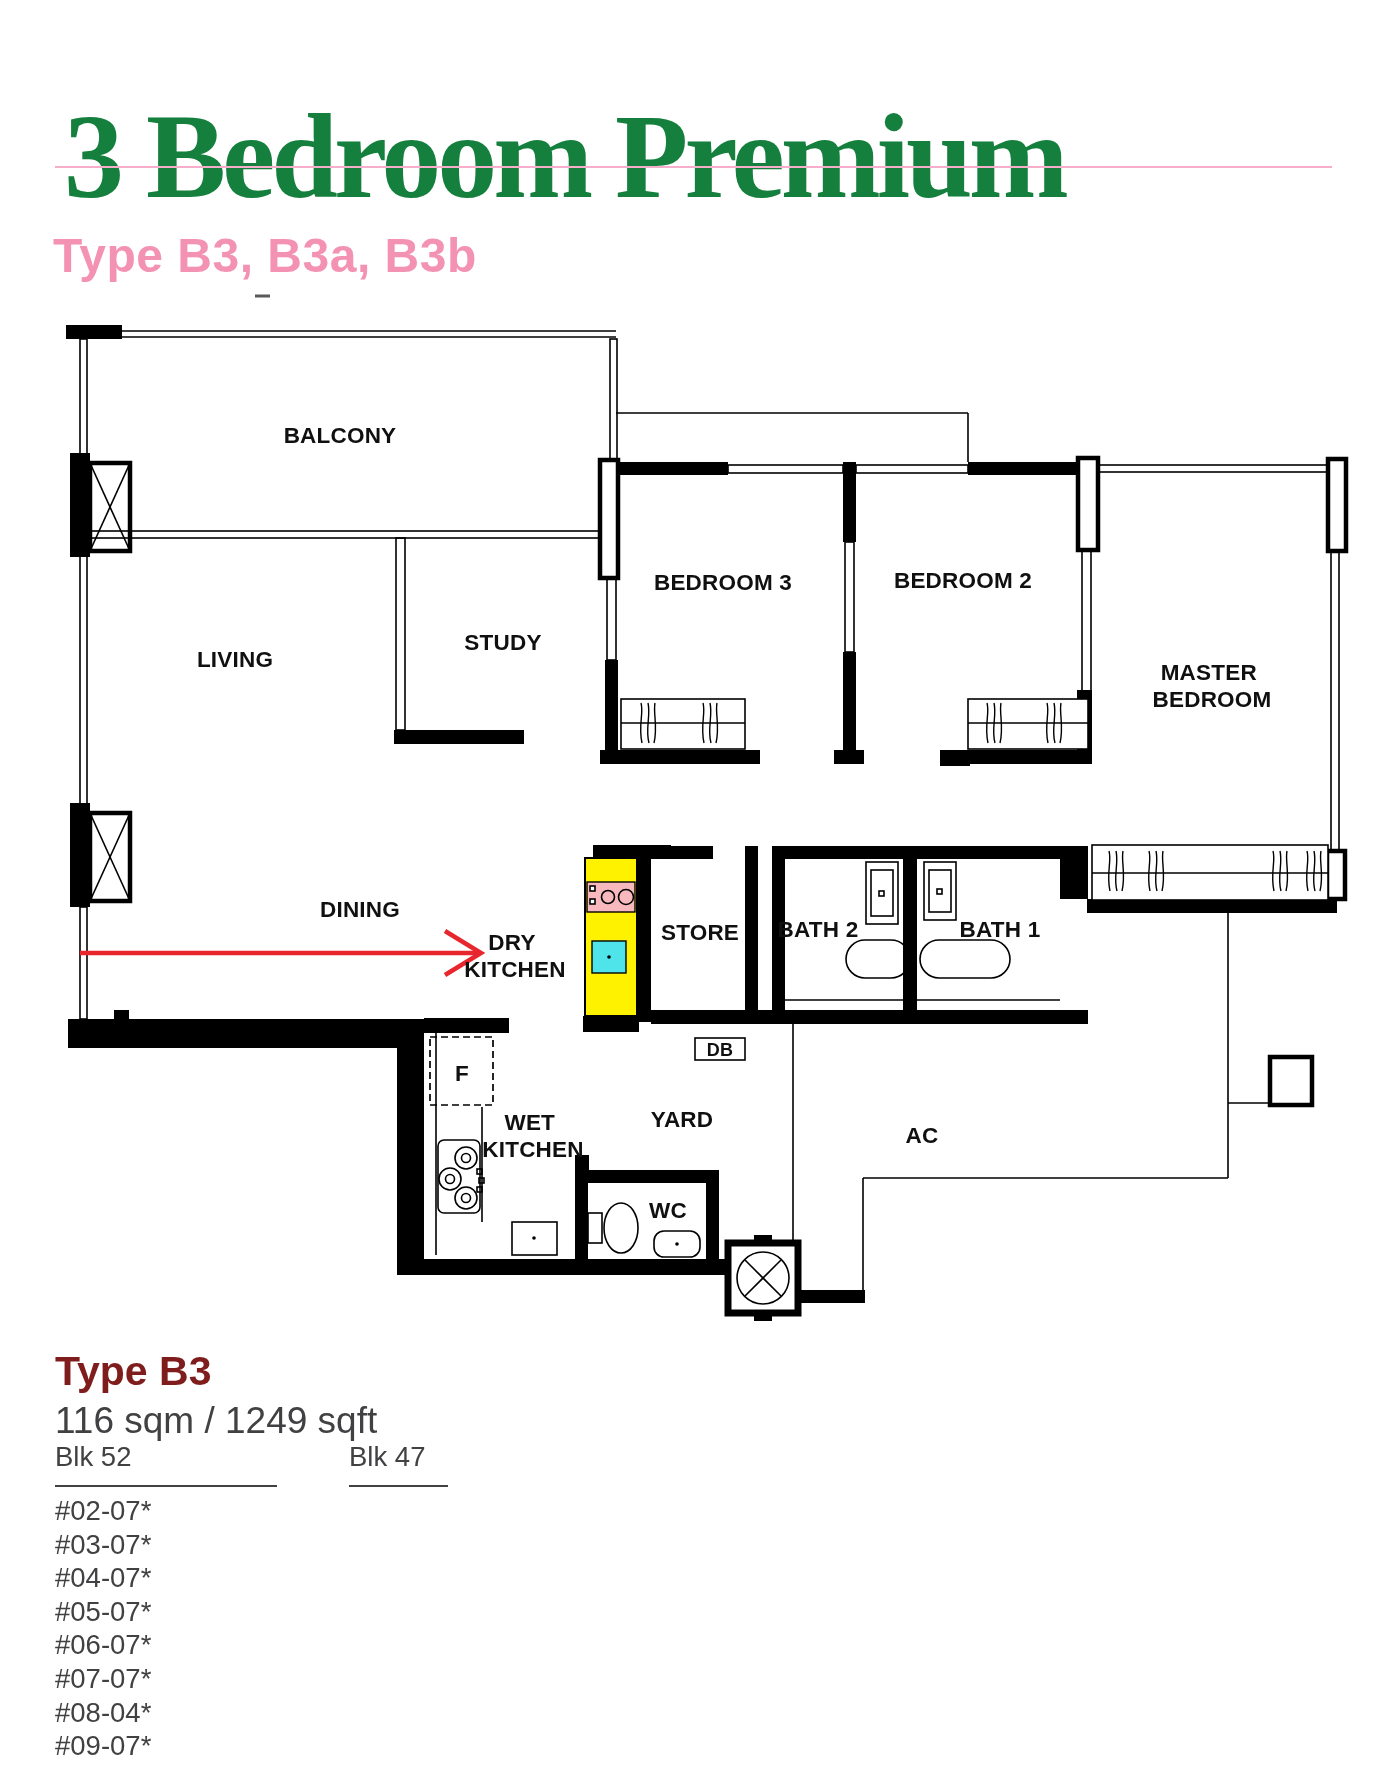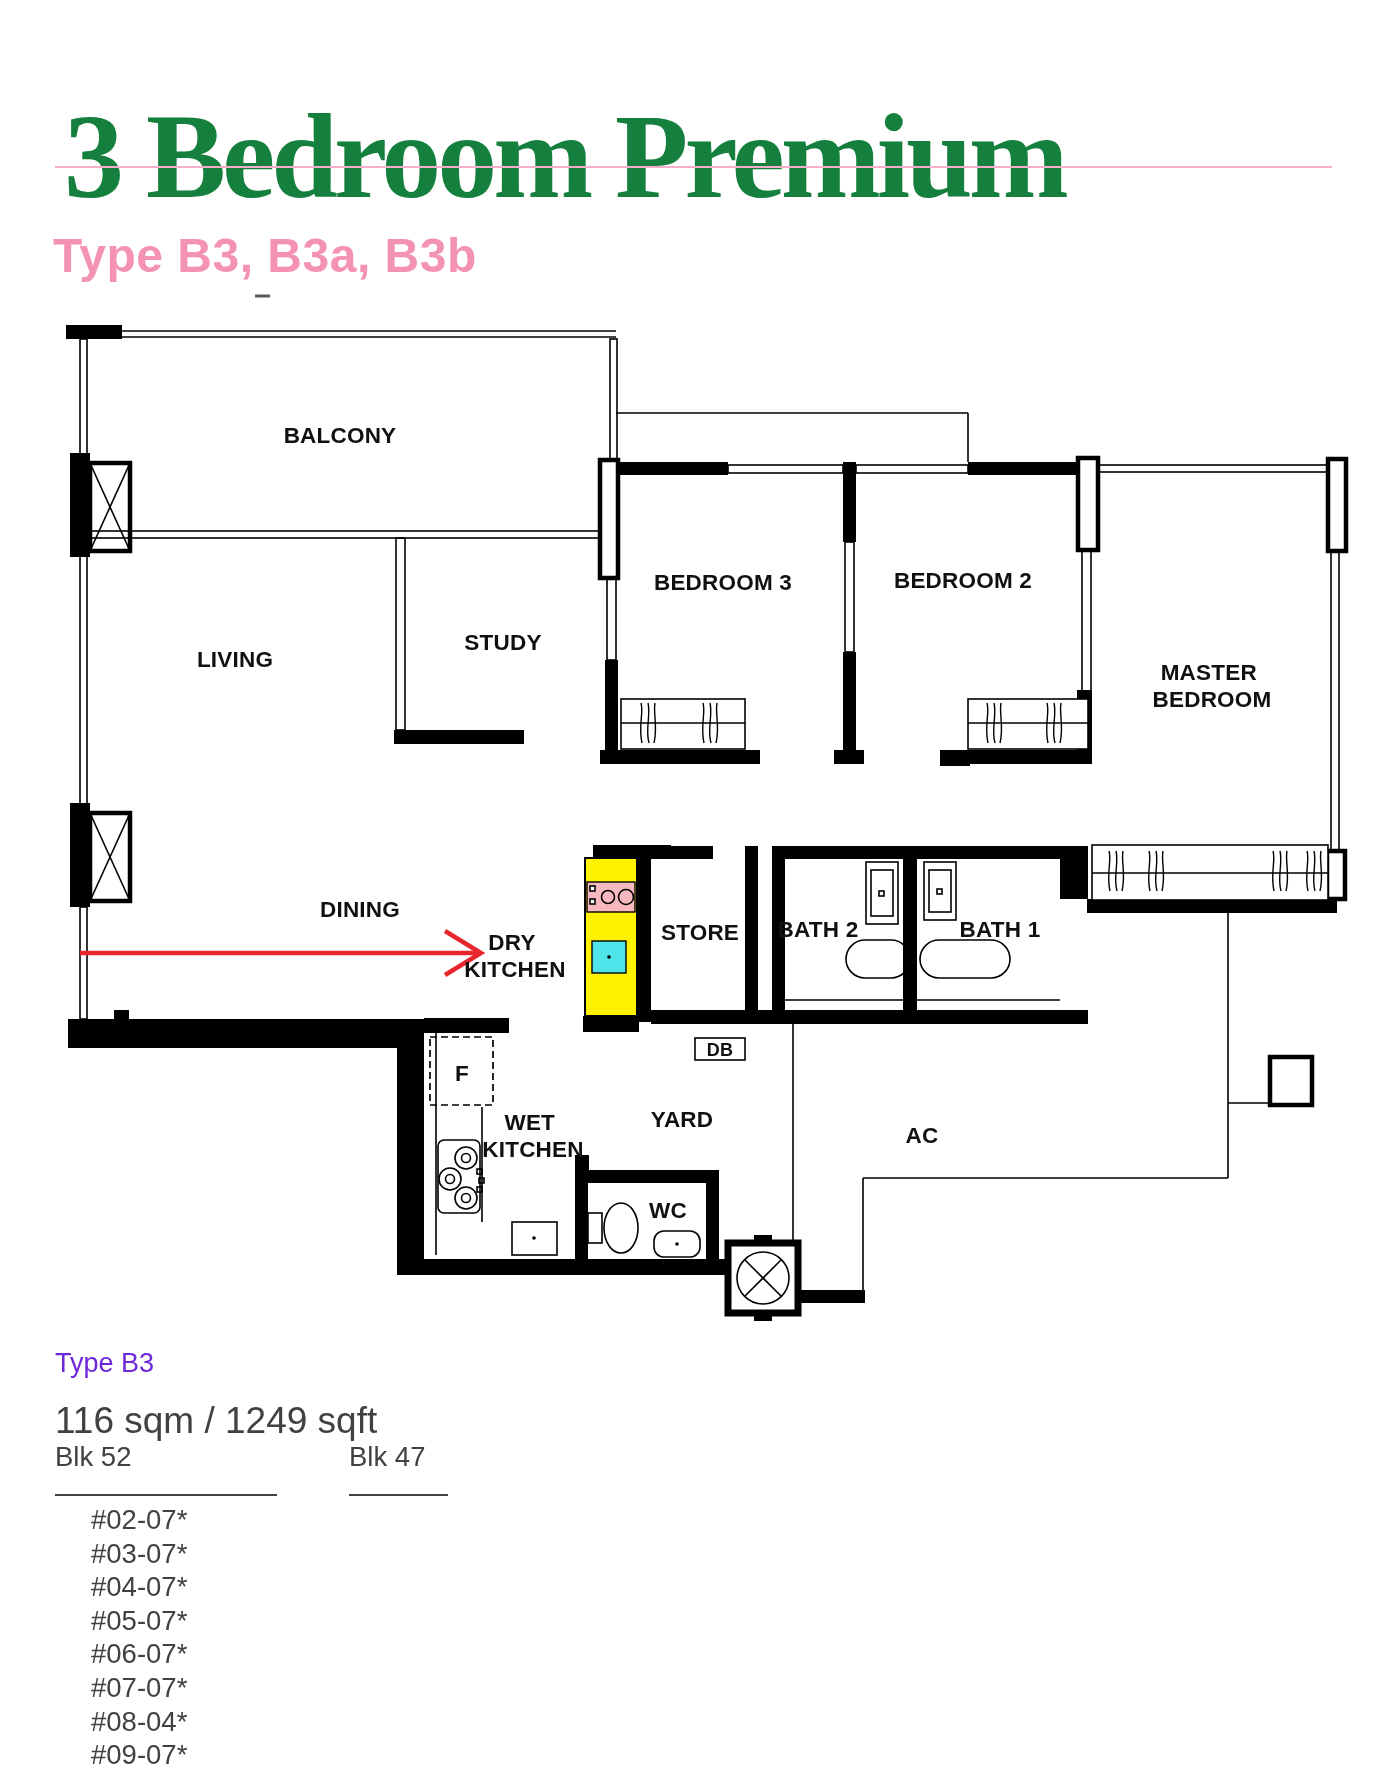--- a/index.html
+++ b/index.html
@@ -13,29 +13,29 @@
   .w{fill:#000;stroke:none;}
   .t{fill:none;stroke:#000;stroke-width:1.6;}
   .tr{fill:#fff;stroke:#000;stroke-width:1.6;}
   .f{fill:#fff;stroke:#000;stroke-width:4.5;}
   .dash{fill:none;stroke:#000;stroke-width:1.7;stroke-dasharray:7 4;}
   .lbl{font-family:"Liberation Sans",sans-serif;font-weight:700;font-size:22.5px;fill:#101010;
        letter-spacing:0.2px;text-anchor:middle;}
   .lbl-sm{font-size:18px;}
   .red{fill:none;stroke:#E8262D;stroke-width:4.5;}
   
-  .type-name{position:absolute;left:55px;top:1348px;font-weight:400;font-size:27px;color:#6d28d9;}
+  .type-name{position:absolute;left:55px;top:1348px;font-weight:700;font-size:41px;color:#7f1d1d;}
   .area{position:absolute;left:55px;top:1400px;font-size:37px;color:#414042;}
   .block{position:absolute;top:1441px;color:#414042;font-size:27.5px;}
   .block-0{left:55px;}
   .block-1{left:349px;}
-  .block-name{padding-bottom:21px;border-bottom:2.5px solid #414042;margin-bottom:7px;}
+  .block-name{padding-bottom:12px;border-bottom:2.5px solid #414042;margin-bottom:7px;}
   .block-0 .block-name{width:222px;}
   .block-1 .block-name{width:99px;}
-  .unit-cols{display:flex;margin-left:36px;}
+  .unit-cols{display:flex;}
   .block-0 .unit-col:first-child{width:140px;}
   .unit-cell{line-height:33.6px;white-space:nowrap;}
 </style>
 </head>
 <body>
 
 <h1 class="title">3 Bedroom Premium</h1>
 <div class="rule"></div>
 <h2 class="subtitle">Type B3, B3a, B3b</h2>
 

